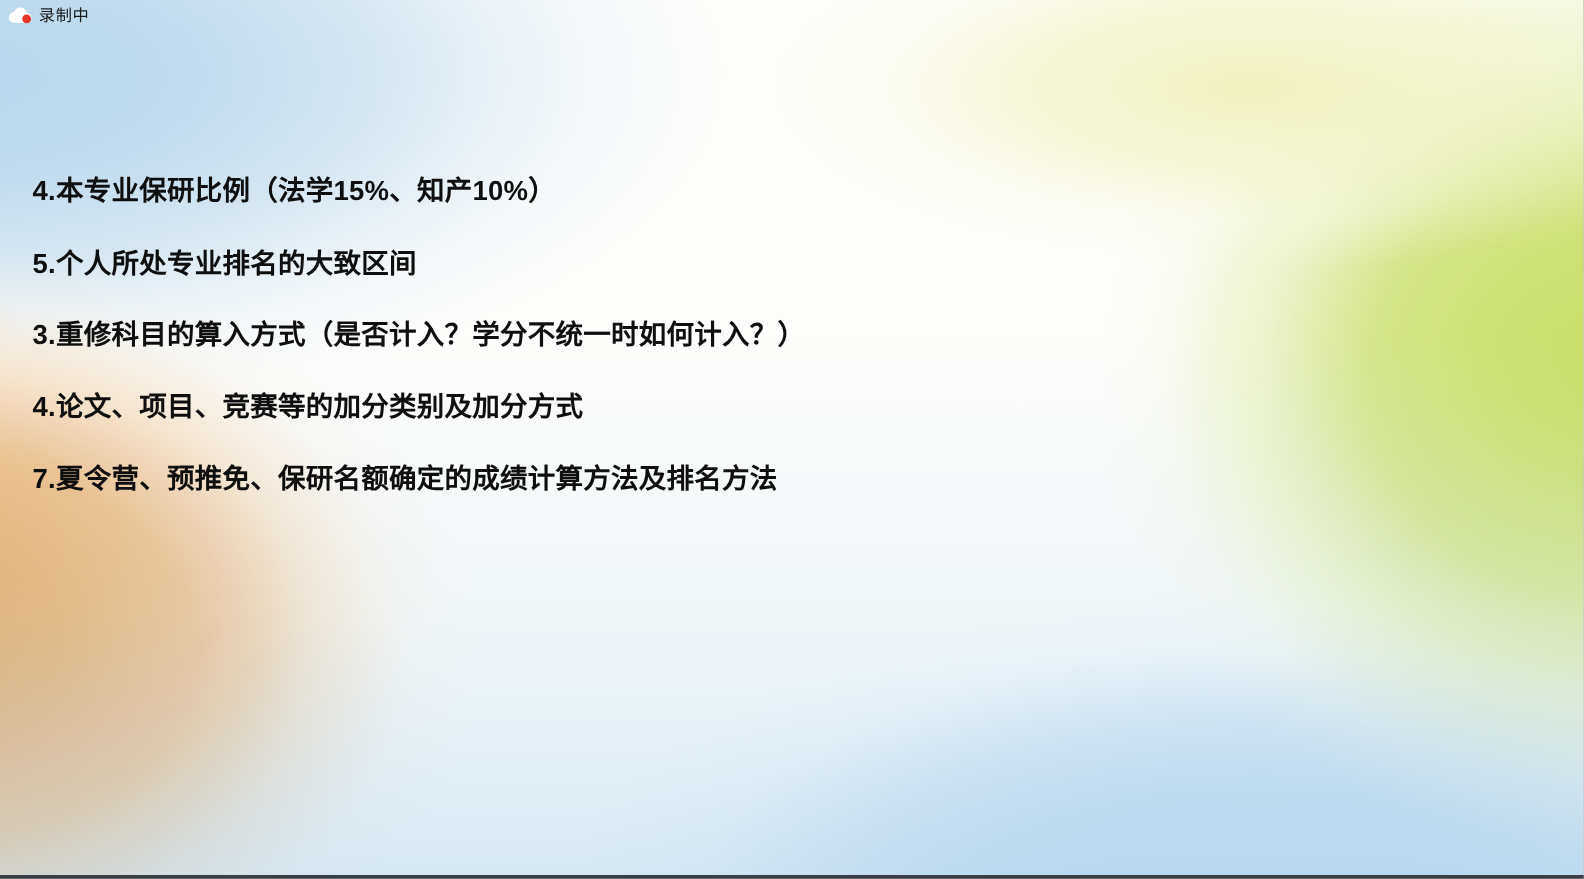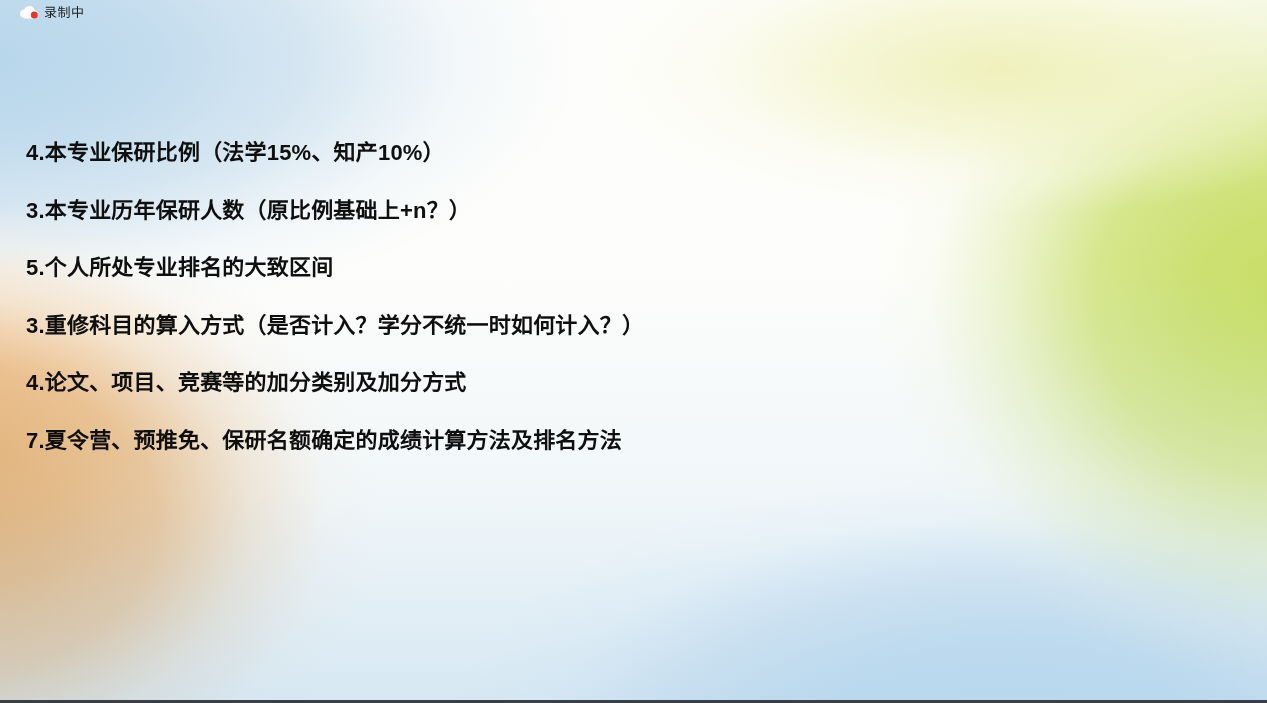--- a/index.html
+++ b/index.html
@@ -79,21 +79,21 @@
   .bg-bottom-tint {
     background:
       linear-gradient(to top,
         rgba(183,214,236,0.55) 0%, rgba(205,228,243,0.26) 30%,
         rgba(255,255,255,0) 62%);
   }
 
   
   .rec-badge {
     position: absolute;
-    left: 19px;
+    left: 6px;
     top: 4px;
     display: flex;
     align-items: center;
     gap: 3px;
     z-index: 40;
   }
   .rec-cloud {
     width: 22px;
     height: 16px;
     display: block;
@@ -165,21 +165,20 @@
       <circle cx="15.3" cy="11.1" r="3.5" fill="#e8352a"></circle>
     </svg>
     <span class="rec-label">录制中</span>
   </div>
 
   <div class="content">
 
 
     <ul class="bullet-list">
       <li class="bullet-item">4.本专业保研比例（法学15%、知产10%）</li>
-      <li class="bullet-item">3.本专业历年保研人数（原比例基础上+n？）</li>
       <li class="bullet-item">5.个人所处专业排名的大致区间</li>
       <li class="bullet-item">3.重修科目的算入方式（是否计入？学分不统一时如何计入？）</li>
       <li class="bullet-item">4.论文、项目、竞赛等的加分类别及加分方式</li>
       <li class="bullet-item">7.夏令营、预推免、保研名额确定的成绩计算方法及排名方法</li>
     </ul>
 
   </div>
 </div>
 
 </body></html>

